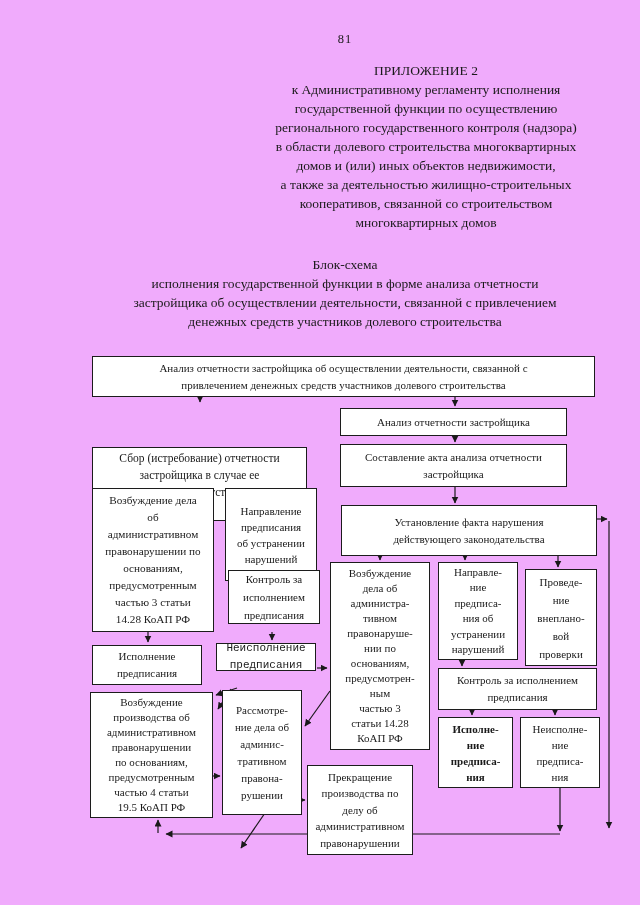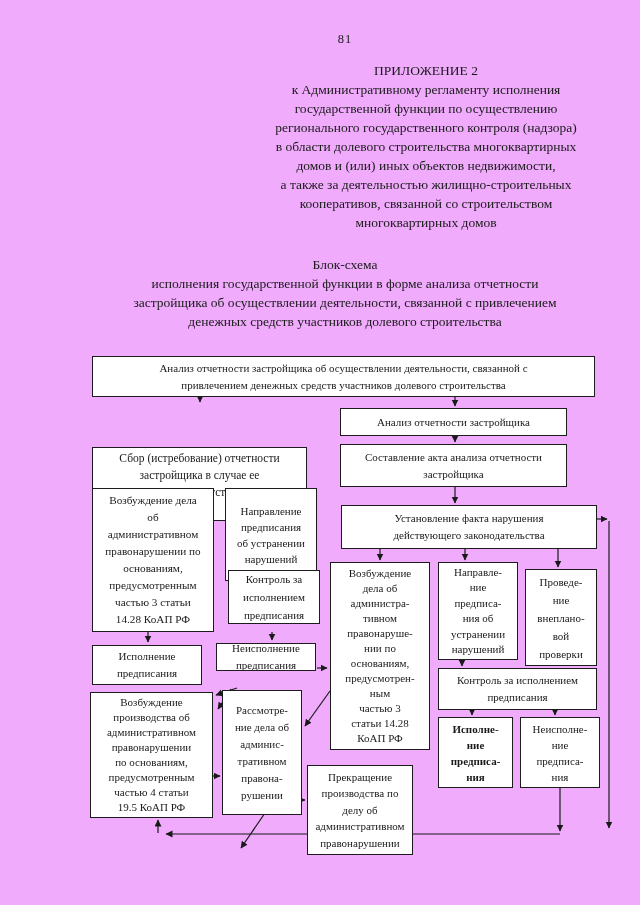--- a/index.html
+++ b/index.html
@@ -92,21 +92,21 @@
   <div class="fbox lh17" style="left:92px;top:403px;width:215px;height:74px;font-size:11.5px;margin-top:44px;">Сбор (истребование) отчетности
 застройщика в случае ее
 непредставления в установленные
 сроки</div>
 
   <div class="fbox" style="left:340px;top:408px;width:227px;height:28px;">Анализ отчетности застройщика</div>
 
   <div class="fbox lh17" style="left:340px;top:444px;width:227px;height:43px;">Составление акта анализа отчетности
 застройщика</div>
 
-  <div class="fbox lh17" style="left:341px;top:505px;width:256px;height:44px;">Установление факта нарушения
+  <div class="fbox lh17" style="left:341px;top:505px;width:256px;height:51px;">Установление факта нарушения
 действующего законодательства</div>
 
   <div class="fbox lh17" style="left:92px;top:488px;width:122px;height:144px;font-size:11.2px;">Возбуждение дела
 об
 административном
 правонарушении по
 основаниям,
 предусмотренным
 частью 3 статьи
 14.28 КоАП РФ</div>
@@ -116,21 +116,21 @@
 об устранении
 нарушений</div>
 
   <div class="fbox lh18" style="left:228px;top:570px;width:92px;height:54px;">Контроль за
 исполнением
 предписания</div>
 
   <div class="fbox lh17" style="left:92px;top:645px;width:110px;height:40px;">Исполнение
 предписания</div>
 
-  <div class="fbox lh17" style="left:216px;top:643px;width:100px;height:28px;">Неисполнение
+  <div class="fbox lh17" style="left:216px;top:643px;width:100px;height:28px;font-family:Liberation Mono, monospace;">Неисполнение
 предписания</div>
 
   <div class="fbox lh15" style="left:90px;top:692px;width:123px;height:126px;">Возбуждение
 производства об
 административном
 правонарушении
 по основаниям,
 предусмотренным
 частью 4 статьи
 19.5 КоАП РФ</div>

